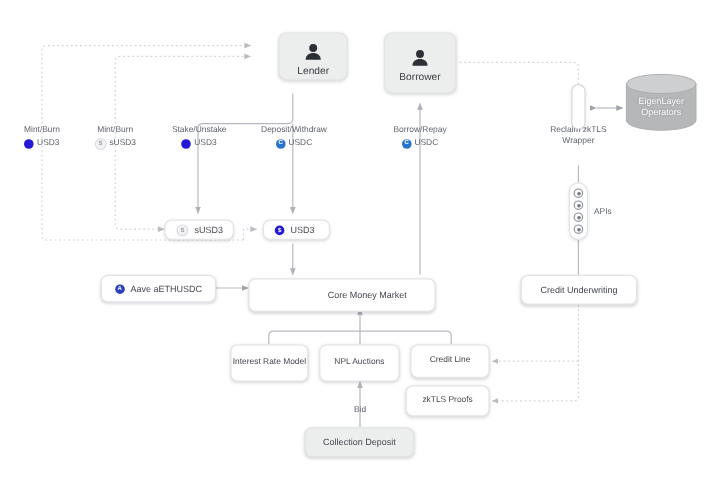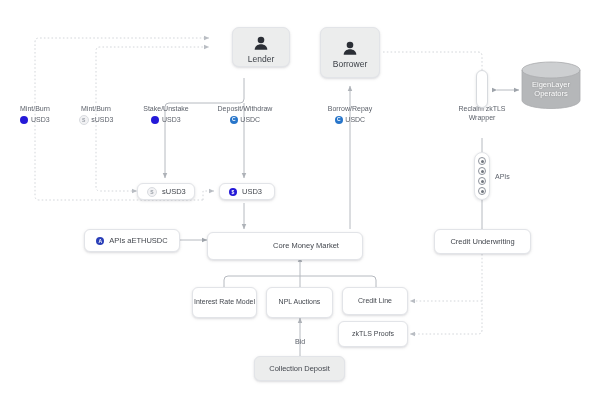--- a/index.html
+++ b/index.html
@@ -247,21 +247,21 @@
     <span>sUSD3</span>
   </div>
 
   <div class="chip" style="left:219px; top:183px; width:56px; height:17px;">
     <span class="token usd3">$</span>
     <span>USD3</span>
   </div>
 
   <div class="chip" style="left:84px; top:229px; width:96px; height:23px; justify-content:center;">
     <span class="token aave">A</span>
-    <span class="boxlabel">APIs aETHUSDC</span>
+    <span class="boxlabel">Aave aETHUSDC</span>
   </div>
 
   <div class="node white" style="left:207px; top:232px; width:156px; height:28px;padding-left:42px;">
     <span class="boxlabel">Core Money Market</span>
   </div>
 
   <div class="node white" style="left:434px; top:229px; width:97px; height:25px;">
     <span class="boxlabel">Credit Underwriting</span>
   </div>
 

